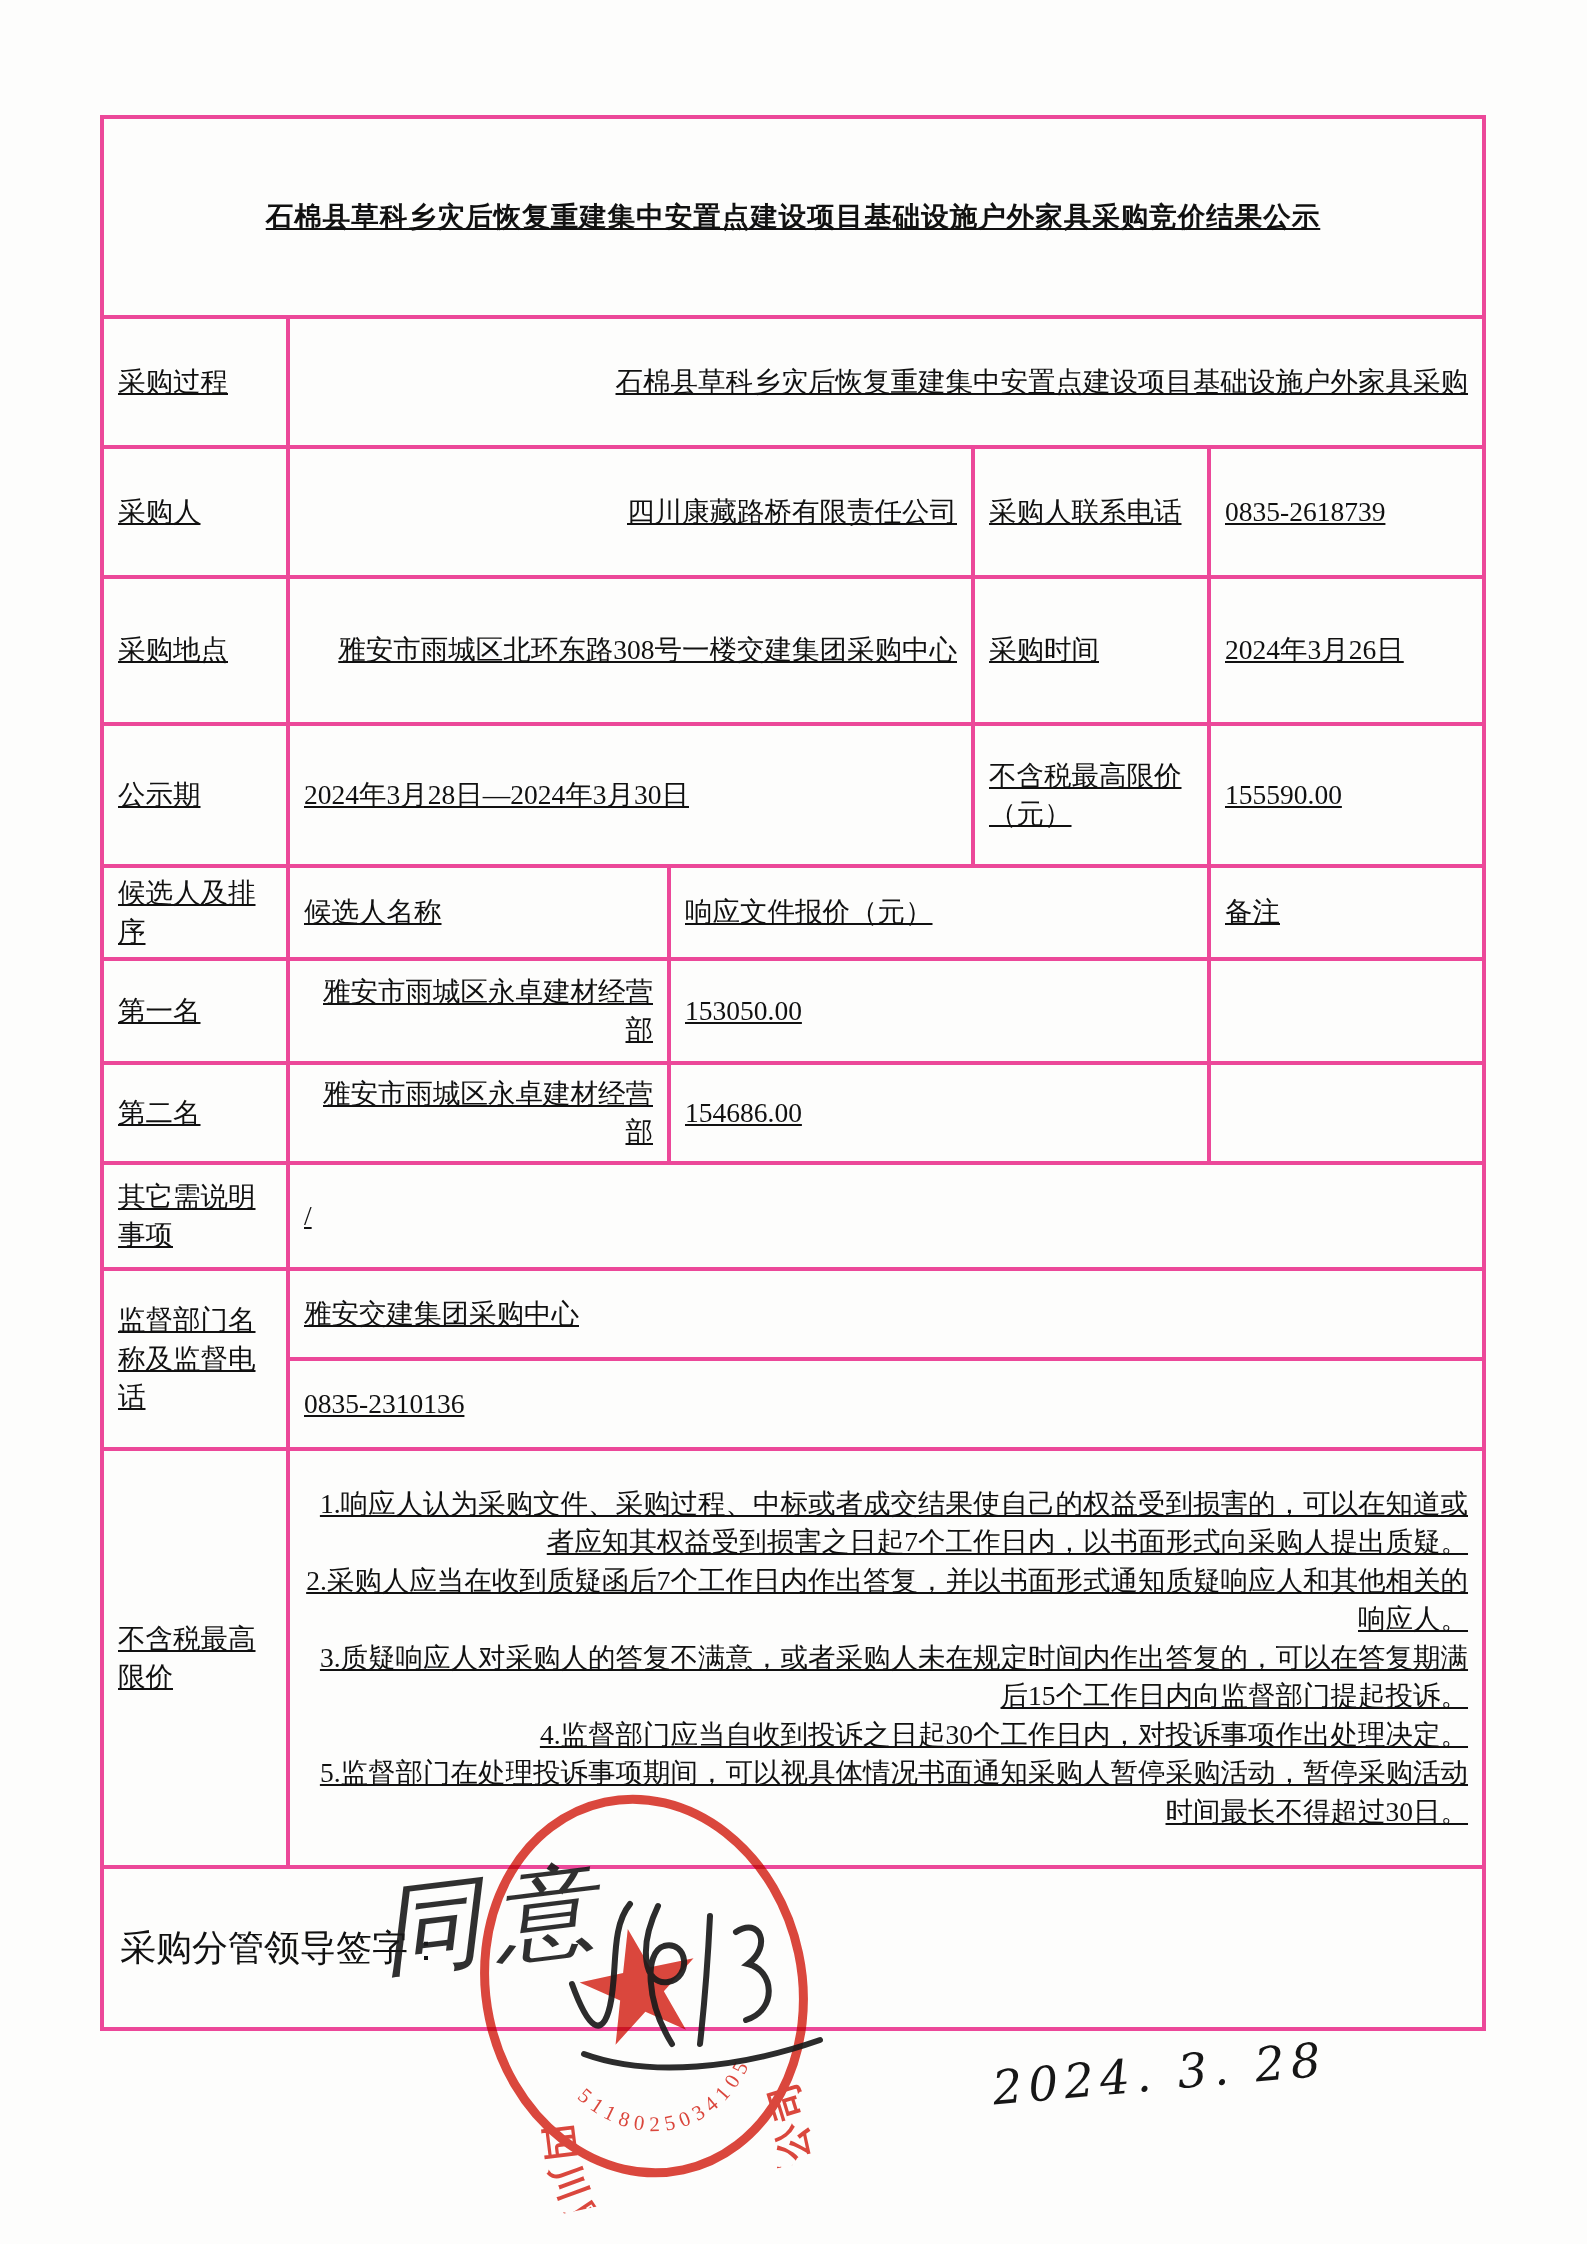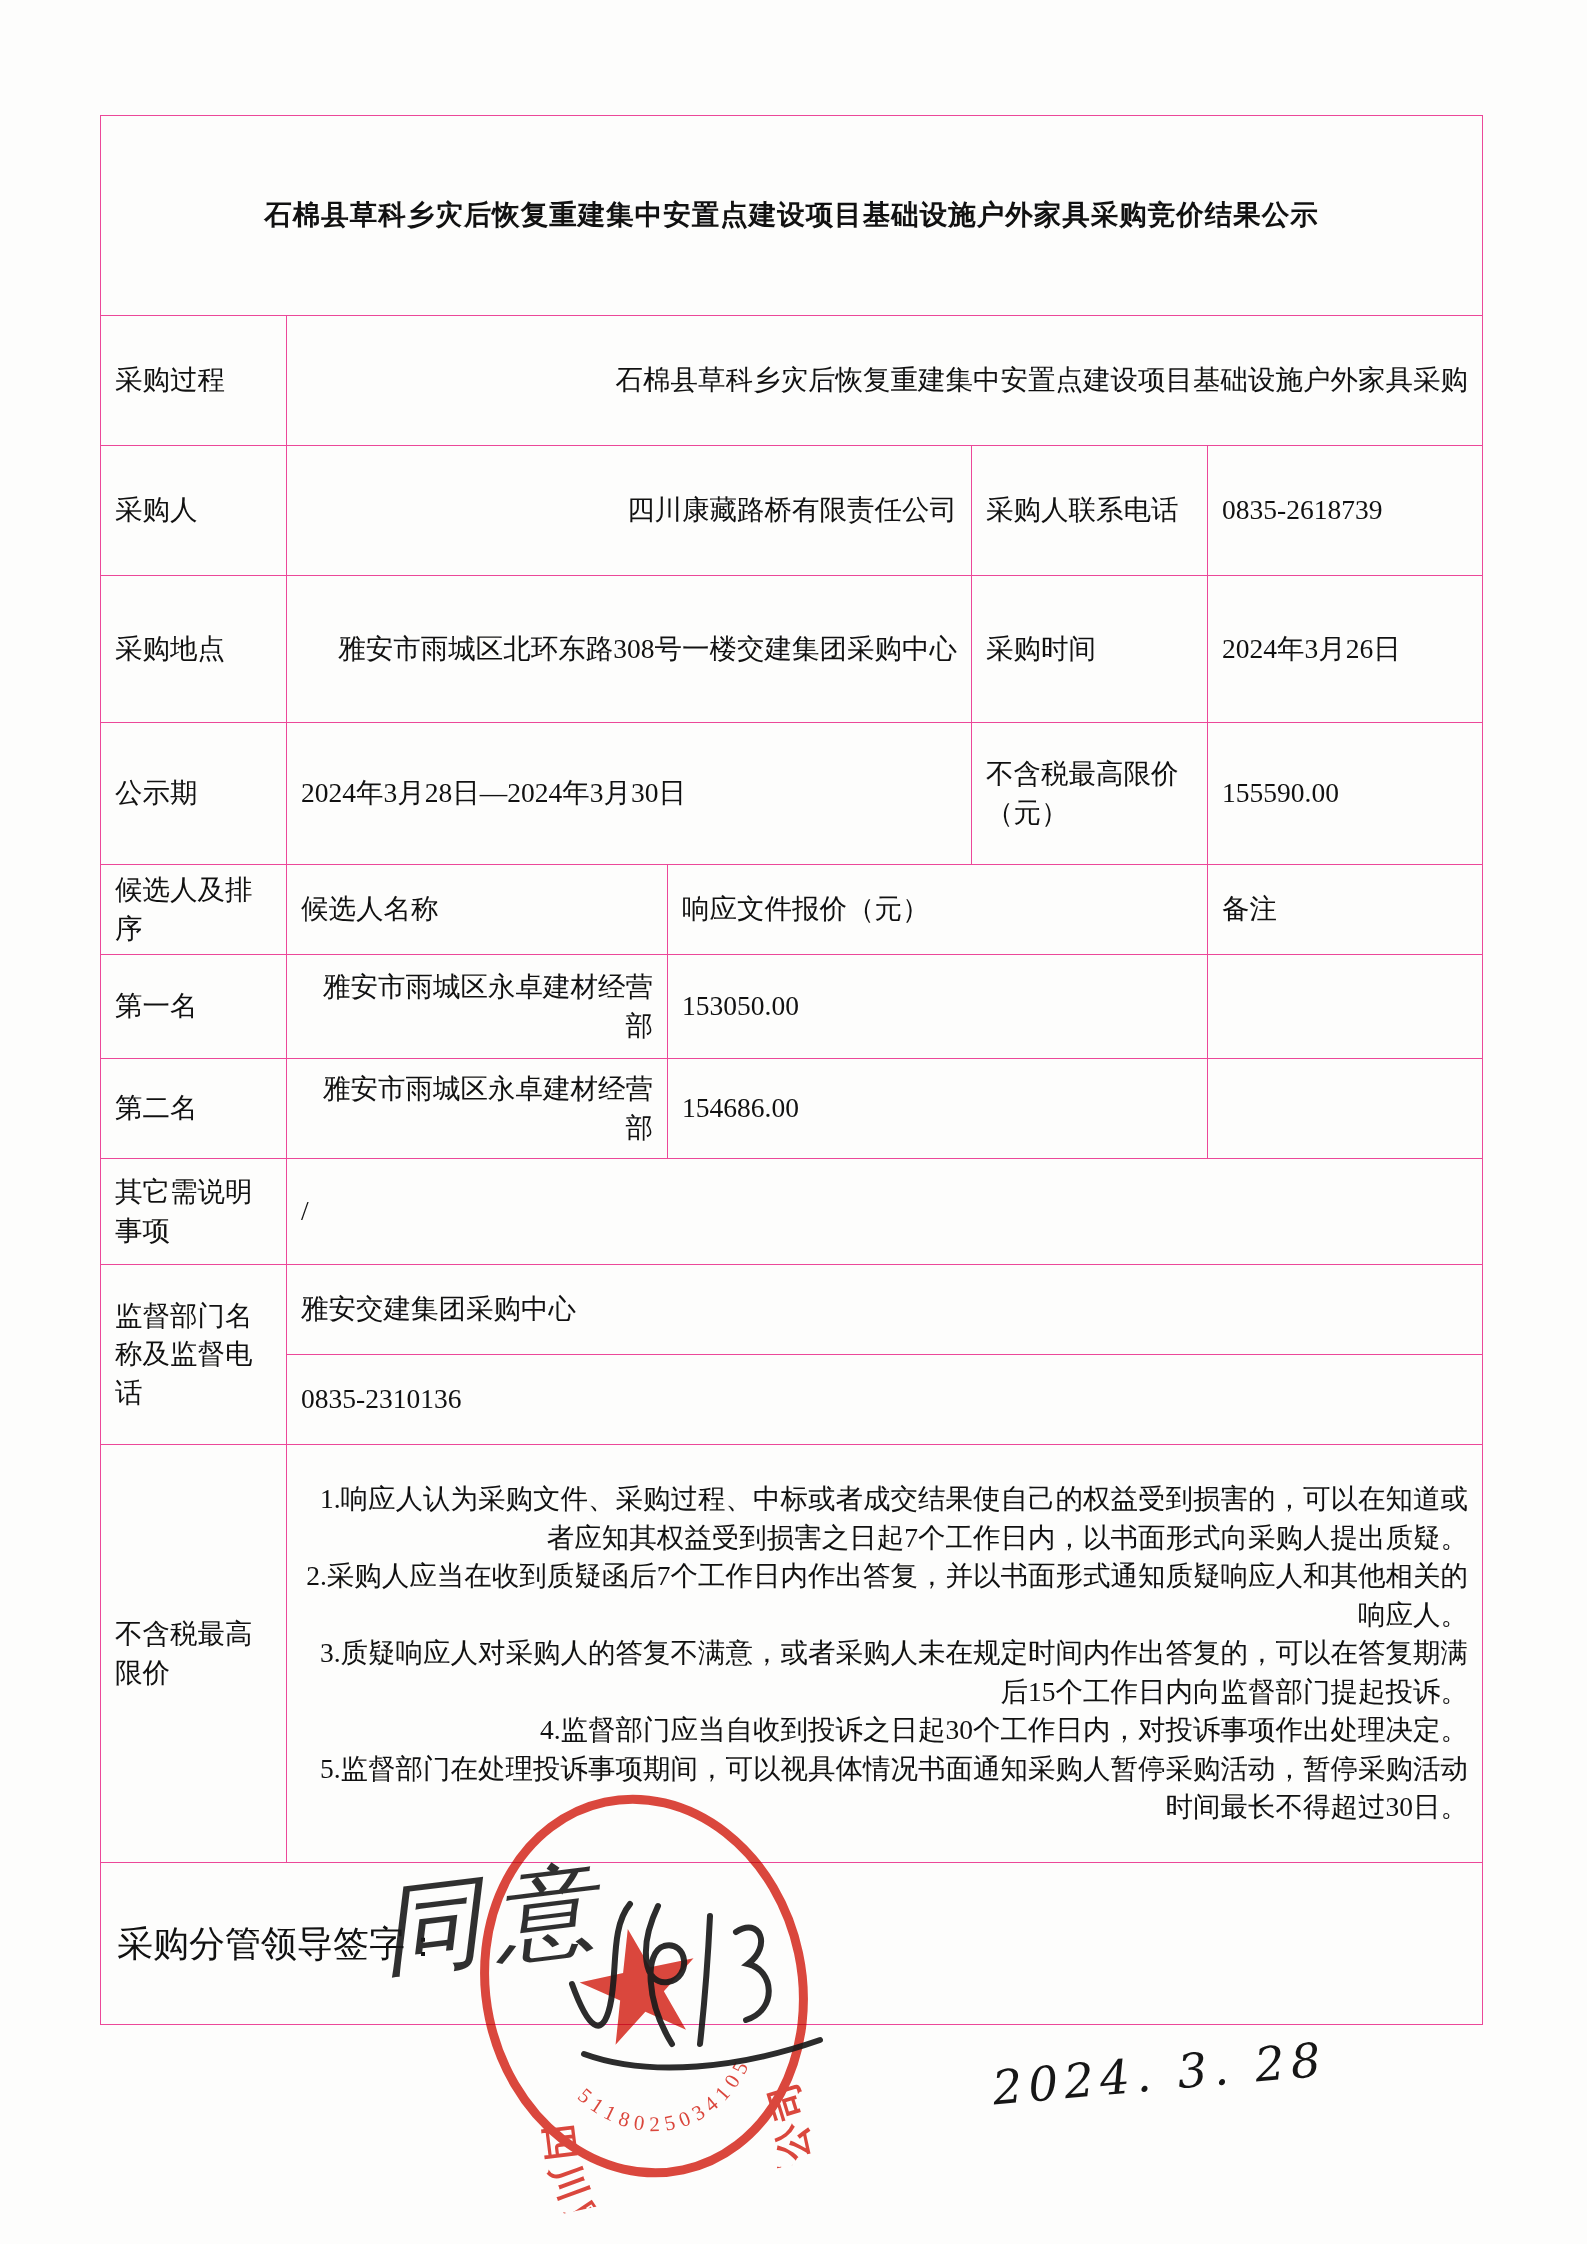--- a/index.html
+++ b/index.html
@@ -12,26 +12,27 @@
     color:#111;
     overflow:hidden;
   }
   table.doc{
     position:absolute;left:100px;top:115px;
     width:1382px;
     border-collapse:collapse;
     table-layout:fixed;
   }
   table.doc td{
-    border:1px solid #ec4899;
+    border:4px solid #ec4899;
     vertical-align:middle;
     font-size:27.5px;
     line-height:1.4;
     padding:6px 14px;
     word-break:break-all;
+    text-decoration:underline;
   }
   td.title{
     font-size:40px;
     font-weight:700;
     text-align:center;
     line-height:1.5;
     padding:10px 36px;
     letter-spacing:1px;
   }
   td.lab{

